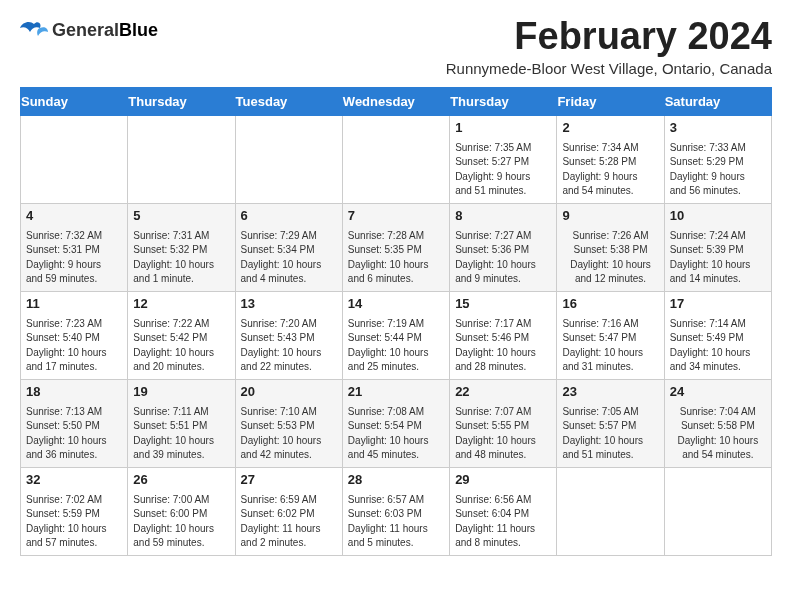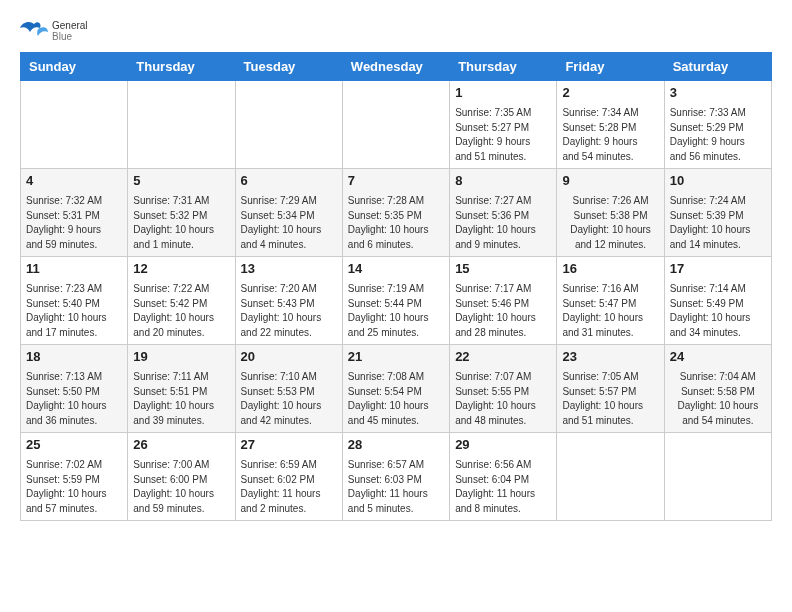--- a/index.html
+++ b/index.html
@@ -17,27 +17,26 @@
       margin-bottom: 2px;
     }
     .logo {
       display: flex;
       align-items: center;
       gap: 4px;
       margin-top: 4px;
     }
     .logo-text {
       display: flex;
-      flex-direction: column;
-      font-weight: normal;
-      font-size: 10px;
+      font-weight: bold;
+      font-size: 18px;
       line-height: 1.1;
     }
     .logo-general { color: #333; }
-    .logo-blue { color: #737373; }
+    .logo-blue { color: #000000; }
     .logo-bird {
       width: 28px;
       height: 22px;
     }
     .title-block {
       text-align: right;
     }
     .month-title {
       font-size: 38px;
       font-weight: bold;
@@ -54,21 +53,21 @@
       width: 100%;
       border-collapse: collapse;
       margin-top: 10px;
       table-layout: fixed;
     }
     .calendar th {
       background: #2a7dd4;
       color: #fff;
       font-size: 13px;
       font-weight: bold;
-      padding: 6px 8px;
+      padding: 6px 0;
       text-align: left;
       border: 1px solid #2a7dd4;
     }
     .calendar td {
       vertical-align: top;
       border: 1px solid #ccc;
       padding: 4px 5px;
       font-size: 10.5px;
       color: #333;
       background: #fff;
@@ -101,20 +100,24 @@
   <div class="logo">
     <svg class="logo-bird" viewBox="0 0 28 22" xmlns="http://www.w3.org/2000/svg">
       <path d="M14 4 C10 0, 2 2, 0 8 C4 6, 8 8, 10 12 C12 8, 16 6, 20 8 C22 4, 18 0, 14 4Z" fill="#1a6bbf"></path>
       <path d="M20 8 C24 6, 28 8, 28 12 C24 10, 20 12, 18 16 C16 12, 18 8, 20 8Z" fill="#4da3e8"></path>
     </svg>
     <div class="logo-text">
       <span class="logo-general">General</span>
       <span class="logo-blue">Blue</span>
     </div>
   </div>
+  <div class="title-block">
+    <div class="month-title">February 2024</div>
+    <div class="subtitle">Runnymede-Bloor West Village, Ontario, Canada</div>
+  </div>
 </div>
 
 <table class="calendar">
   <thead>
     <tr>
     <th>Sunday</th>
         <th>Thursday</th>
         <th>Tuesday</th>
         <th>Wednesday</th>
         <th>Thursday</th>
@@ -298,21 +301,21 @@
         <td>
           <span class="day-number">24</span>
           <div class="day-info" style="white-space: pre-line; text-align: center;">Sunrise: 7:04 AM
 Sunset: 5:58 PM
 Daylight: 10 hours
 and 54 minutes.</div>
         </td>
       </tr>
       <tr>
         <td>
-          <span class="day-number">25</span>
+          <span class="day-number">32</span>
           <div class="day-info" style="white-space: pre-line;">Sunrise: 7:02 AM
 Sunset: 5:59 PM
 Daylight: 10 hours
 and 57 minutes.</div>
         </td>
         <td>
           <span class="day-number">26</span>
           <div class="day-info" style="white-space: pre-line;">Sunrise: 7:00 AM
 Sunset: 6:00 PM
 Daylight: 10 hours

